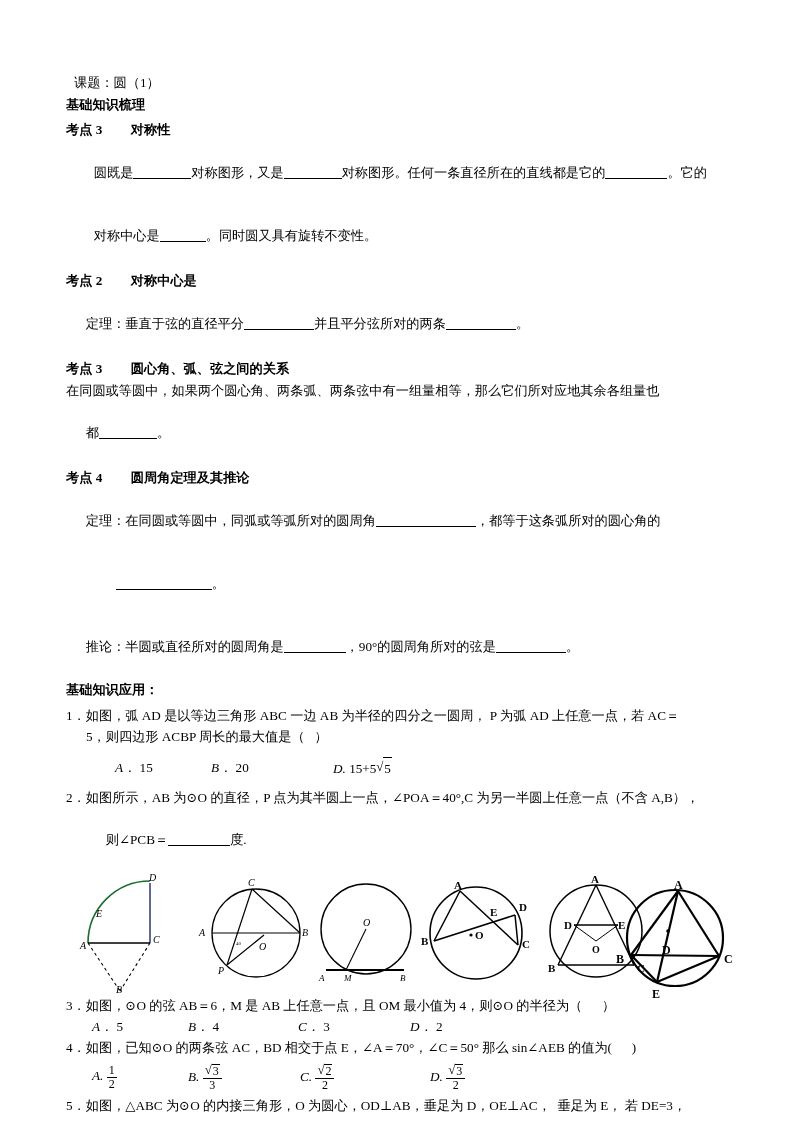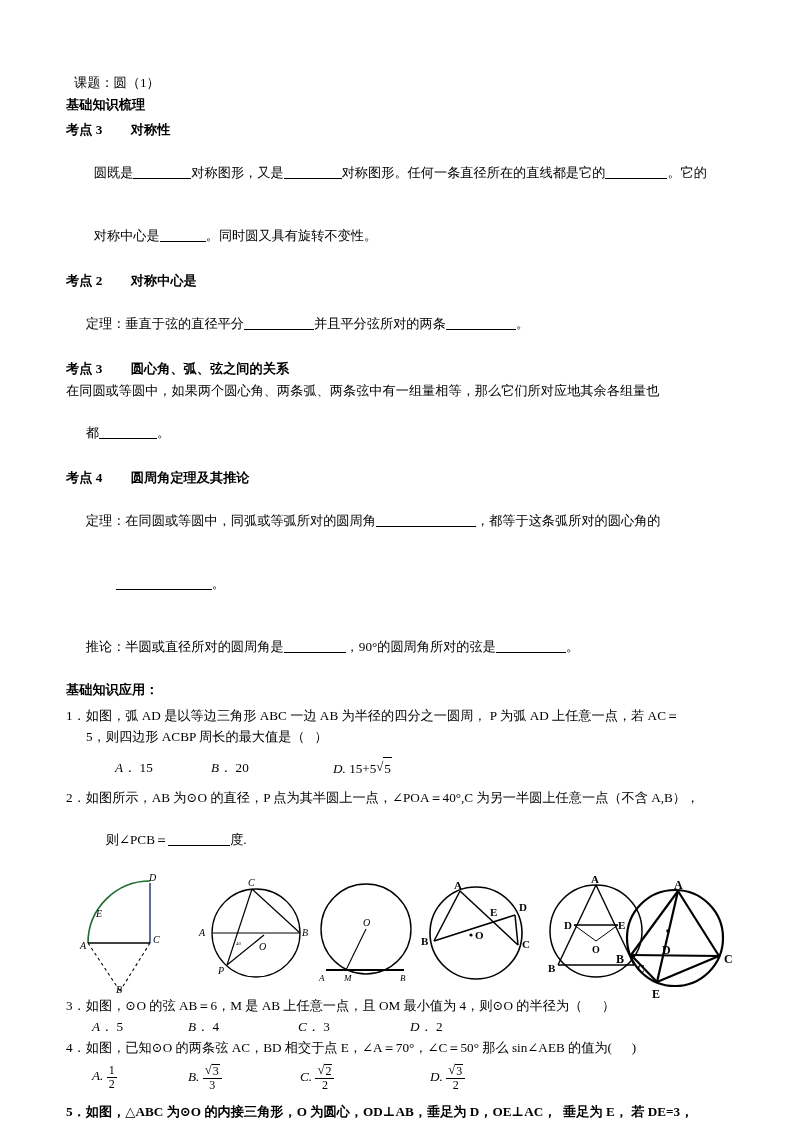--- a/index.html
+++ b/index.html
@@ -320,21 +320,21 @@
       <span style="width:130px;">
         <span class="it">C.</span>
         <span class="frac"><span class="num"><span class="rad"><span class="inner">2</span></span></span><span class="den">2</span></span>
       </span>
       <span>
         <span class="it">D.</span>
         <span class="frac"><span class="num"><span class="rad"><span class="inner">3</span></span></span><span class="den">2</span></span>
       </span>
     </div>
 
-    <div class="line" style="margin-top:10px;font-weight:bold;">5．如图，△ABC 为⊙O 的内接三角形，O 为圆心，OD⊥AB，垂足为 D，OE⊥AC，  垂足为 E， 若 DE=3，</div>
+    <div class="line" style="margin-top:4px;">5．如图，△ABC 为⊙O 的内接三角形，O 为圆心，OD⊥AB，垂足为 D，OE⊥AC，  垂足为 E， 若 DE=3，</div>
 
   </div>
 
   <div class="fig7">
     <svg width="130" height="132" viewBox="0 0 130 132">
       <circle cx="63" cy="60" r="48" fill="none" stroke="#000" stroke-width="2.2"></circle>
       <line x1="66" y1="13" x2="19" y2="77" stroke="#000" stroke-width="2.2"></line>
       <line x1="66" y1="13" x2="107" y2="78" stroke="#000" stroke-width="2.2"></line>
       <line x1="19" y1="77" x2="107" y2="78" stroke="#000" stroke-width="2.2"></line>
       <line x1="66" y1="13" x2="45" y2="104" stroke="#000" stroke-width="2.2"></line>

